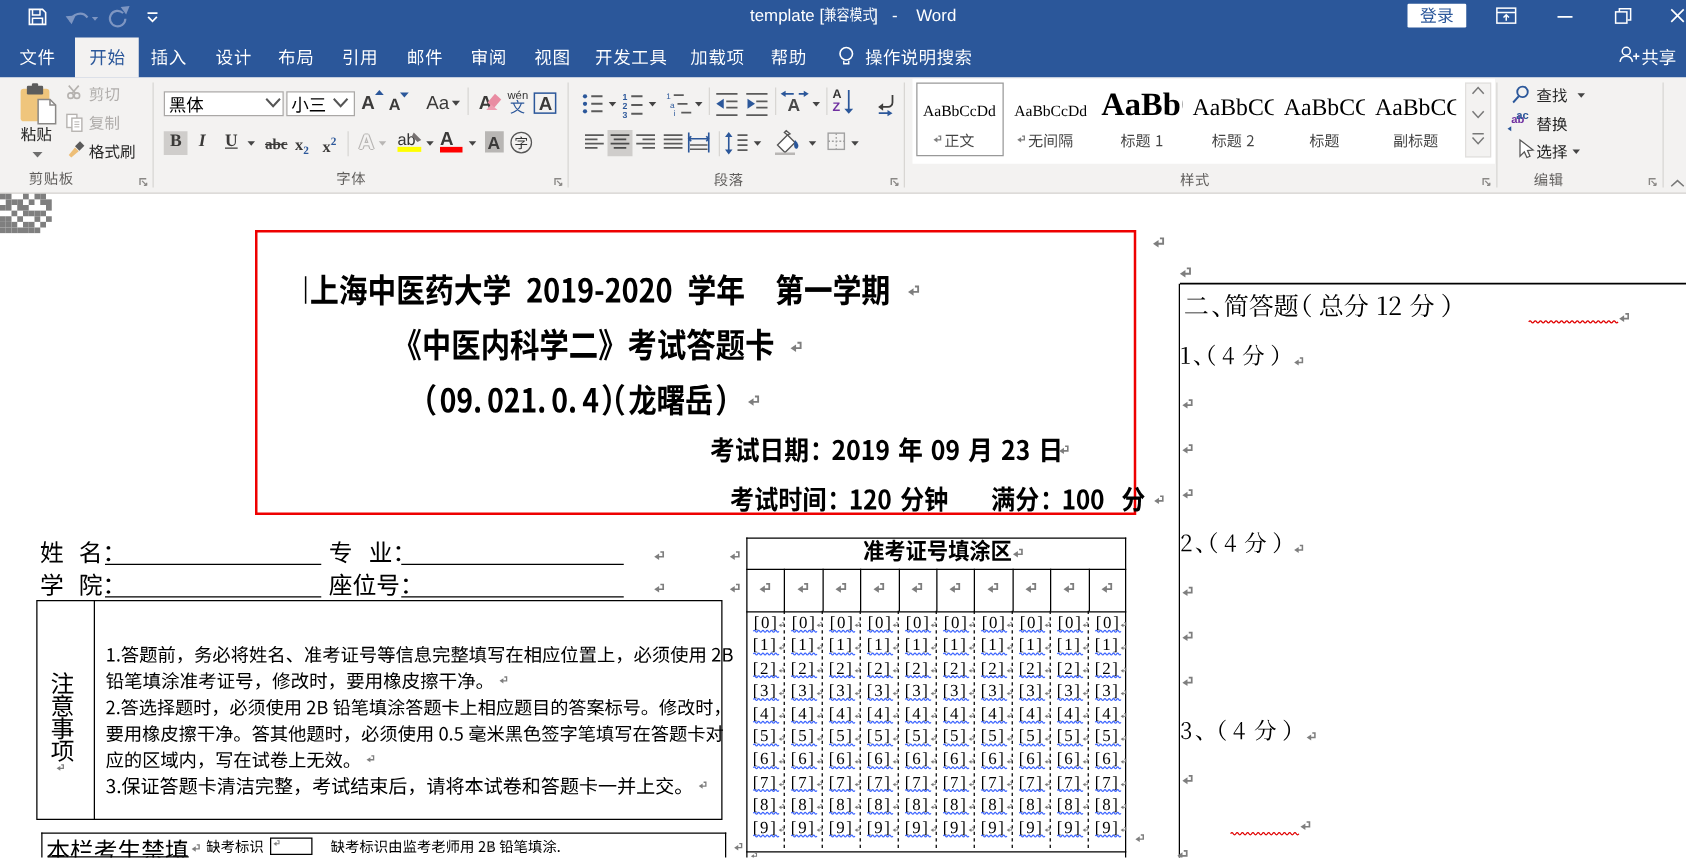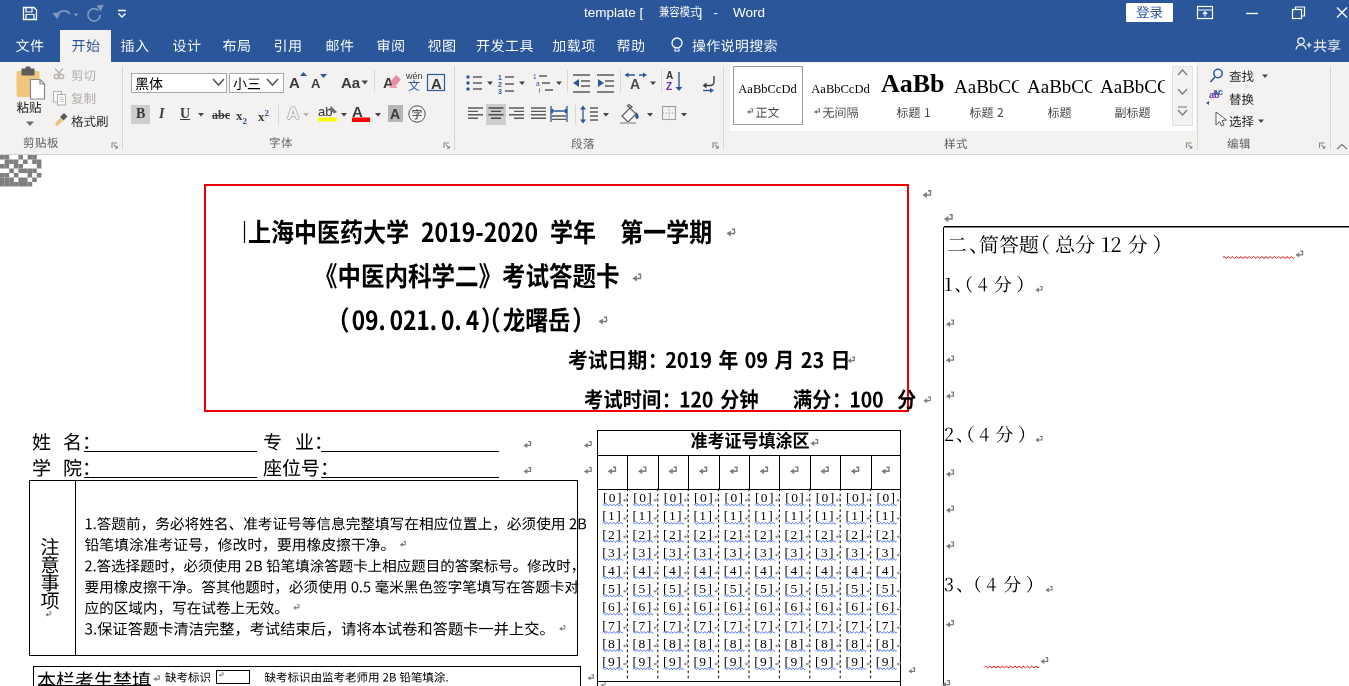--- a/index.html
+++ b/index.html
@@ -2,35 +2,35 @@
 <html><head><meta charset="utf-8"><style>
 html,body{margin:0;padding:0;width:1349px;height:686px;overflow:hidden;background:#fff}
 *{box-sizing:border-box}
 .ab{position:absolute;white-space:nowrap}
 .wt{color:#fff;font:13.5px 'Liberation Sans',sans-serif}
 .bt{font:700 15px 'Liberation Sans',sans-serif;color:#3b3a39}
 .hl{position:absolute;height:1px;background:#000}
 .bx{position:absolute;border:1px solid #000}
 </style></head><body>
 <div class="ab" style="left:0;top:0;width:1349px;height:62px;background:#2b579a"></div>
-<div class="ab wt" style="left:584px;top:5px">template [</div>
+<div class="ab wt" style="left:600px;top:5px">template [</div>
 <div class="ab wt" style="left:698.5px;top:5px">]&nbsp;&nbsp;&nbsp;-&nbsp;&nbsp;&nbsp;&nbsp;Word</div>
 <div class="ab" style="left:1126px;top:3px;width:47px;height:19px;background:#fff;border-radius:1px"></div>
 <div class="ab" style="left:60px;top:30px;width:51px;height:32px;background:#f3f2f1"></div>
 <div class="ab" style="left:0;top:62px;width:1349px;height:93px;background:#f3f2f1;border-bottom:1px solid #d5d2cf"></div>
 <div class="ab" style="left:122px;top:66px;width:1px;height:84px;background:#d8d6d3"></div>
 <div class="ab" style="left:454px;top:66px;width:1px;height:84px;background:#d8d6d3"></div>
 <div class="ab" style="left:723px;top:66px;width:1px;height:84px;background:#d8d6d3"></div>
 <div class="ab" style="left:1197px;top:66px;width:1px;height:84px;background:#d8d6d3"></div>
 <div class="ab" style="left:1330px;top:66px;width:1px;height:84px;background:#d8d6d3"></div>
 <div class="ab" style="left:131px;top:73px;width:96px;height:20px;background:#fff;border:1px solid #aaa8a6"></div>
 <div class="ab" style="left:229px;top:73px;width:55px;height:20px;background:#fff;border:1px solid #aaa8a6"></div>
 <div class="ab bt" style="left:289px;top:74px">A</div>
 <div class="ab bt" style="left:311px;top:76px;font-size:13px">A</div>
-<div class="ab bt" style="left:341px;top:74px;font-weight:700">Aa</div>
+<div class="ab bt" style="left:341px;top:74px;font-weight:400">Aa</div>
 <div class="ab" style="left:374px;top:70px;width:1px;height:22px;background:#d8d6d3"></div>
 <div class="ab bt" style="left:383px;top:74px">A</div>
 <div class="ab" style="left:406px;top:71px;font:9px 'Liberation Sans';color:#333">wén</div>
 <div class="ab bt" style="left:431px;top:75px">A</div>
 <div class="ab" style="left:131px;top:105px;width:19px;height:19px;background:#cfcdcb"></div>
 <div class="ab bt" style="left:136px;top:106px;font-weight:700;font-size:14px;font-family:'Liberation Serif'">B</div>
 <div class="ab bt" style="left:159px;top:106px;font-style:italic;font-size:14px;font-family:'Liberation Serif'">I</div>
 <div class="ab bt" style="left:180px;top:106px;font-size:14px;text-decoration:underline;font-family:'Liberation Serif'">U</div>
 <div class="ab bt" style="left:212px;top:108px;font-size:12px;text-decoration:line-through;font-family:'Liberation Serif'">abc</div>
 <div class="ab bt" style="left:236px;top:108px;font-size:13px;font-family:'Liberation Serif'">x<sub style="font-size:9px;color:#2b579a">2</sub></div>

